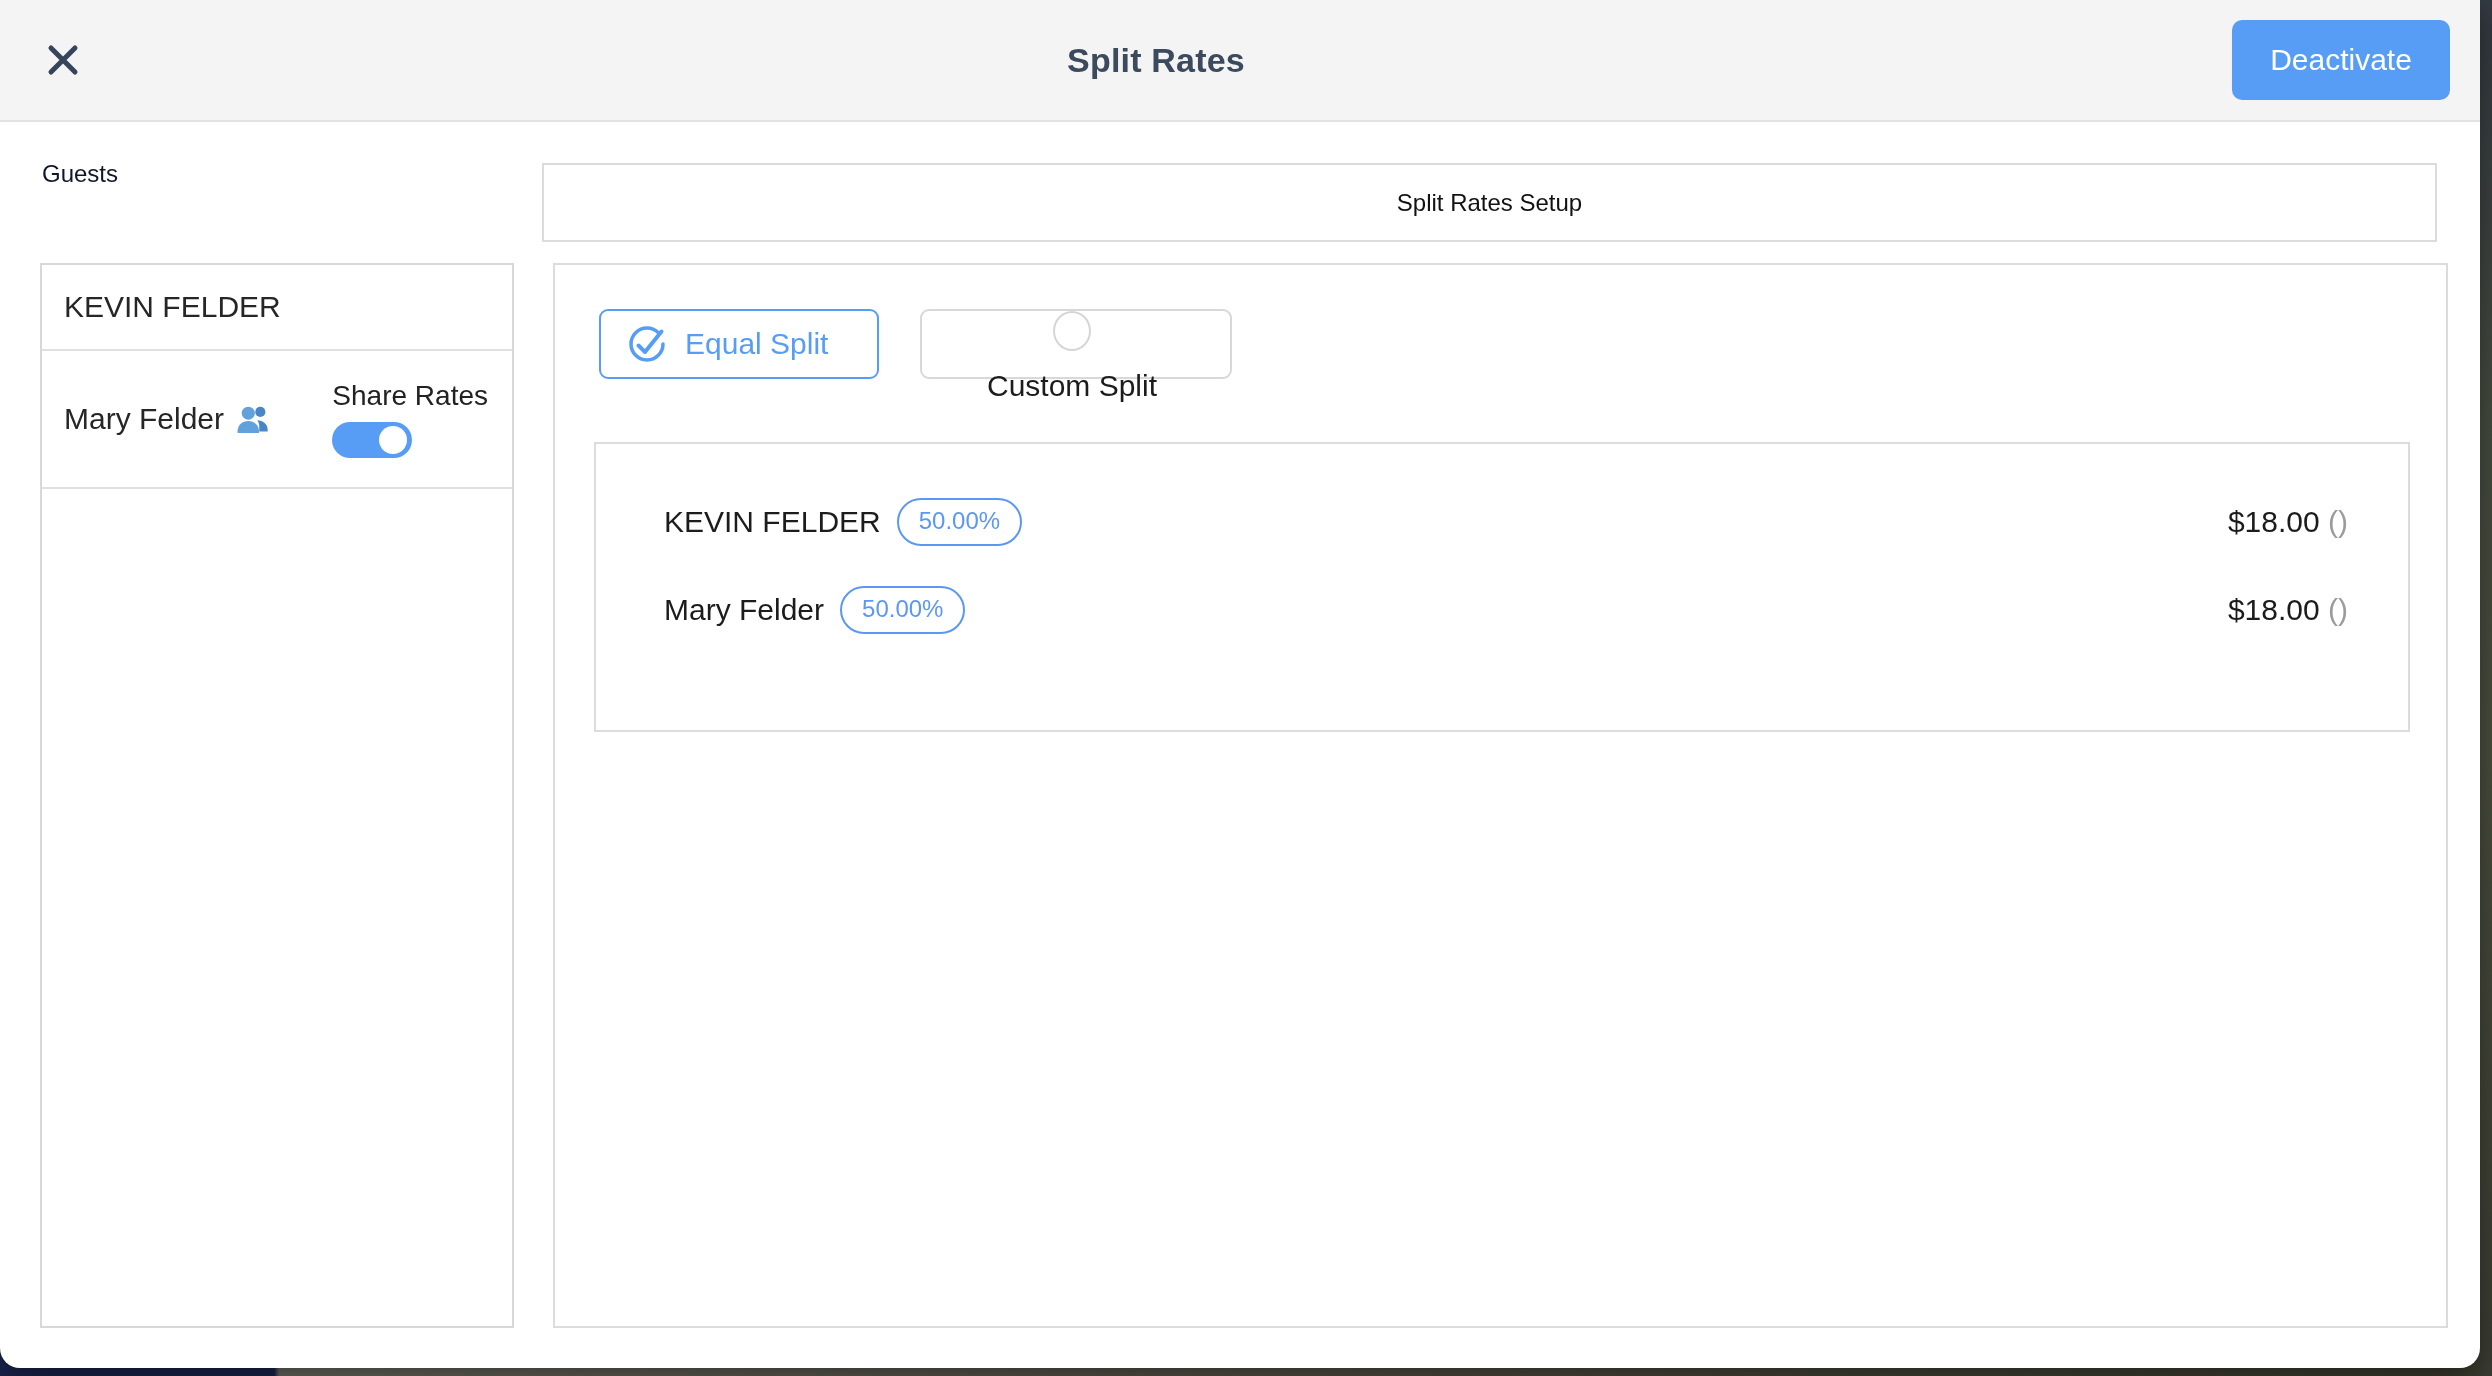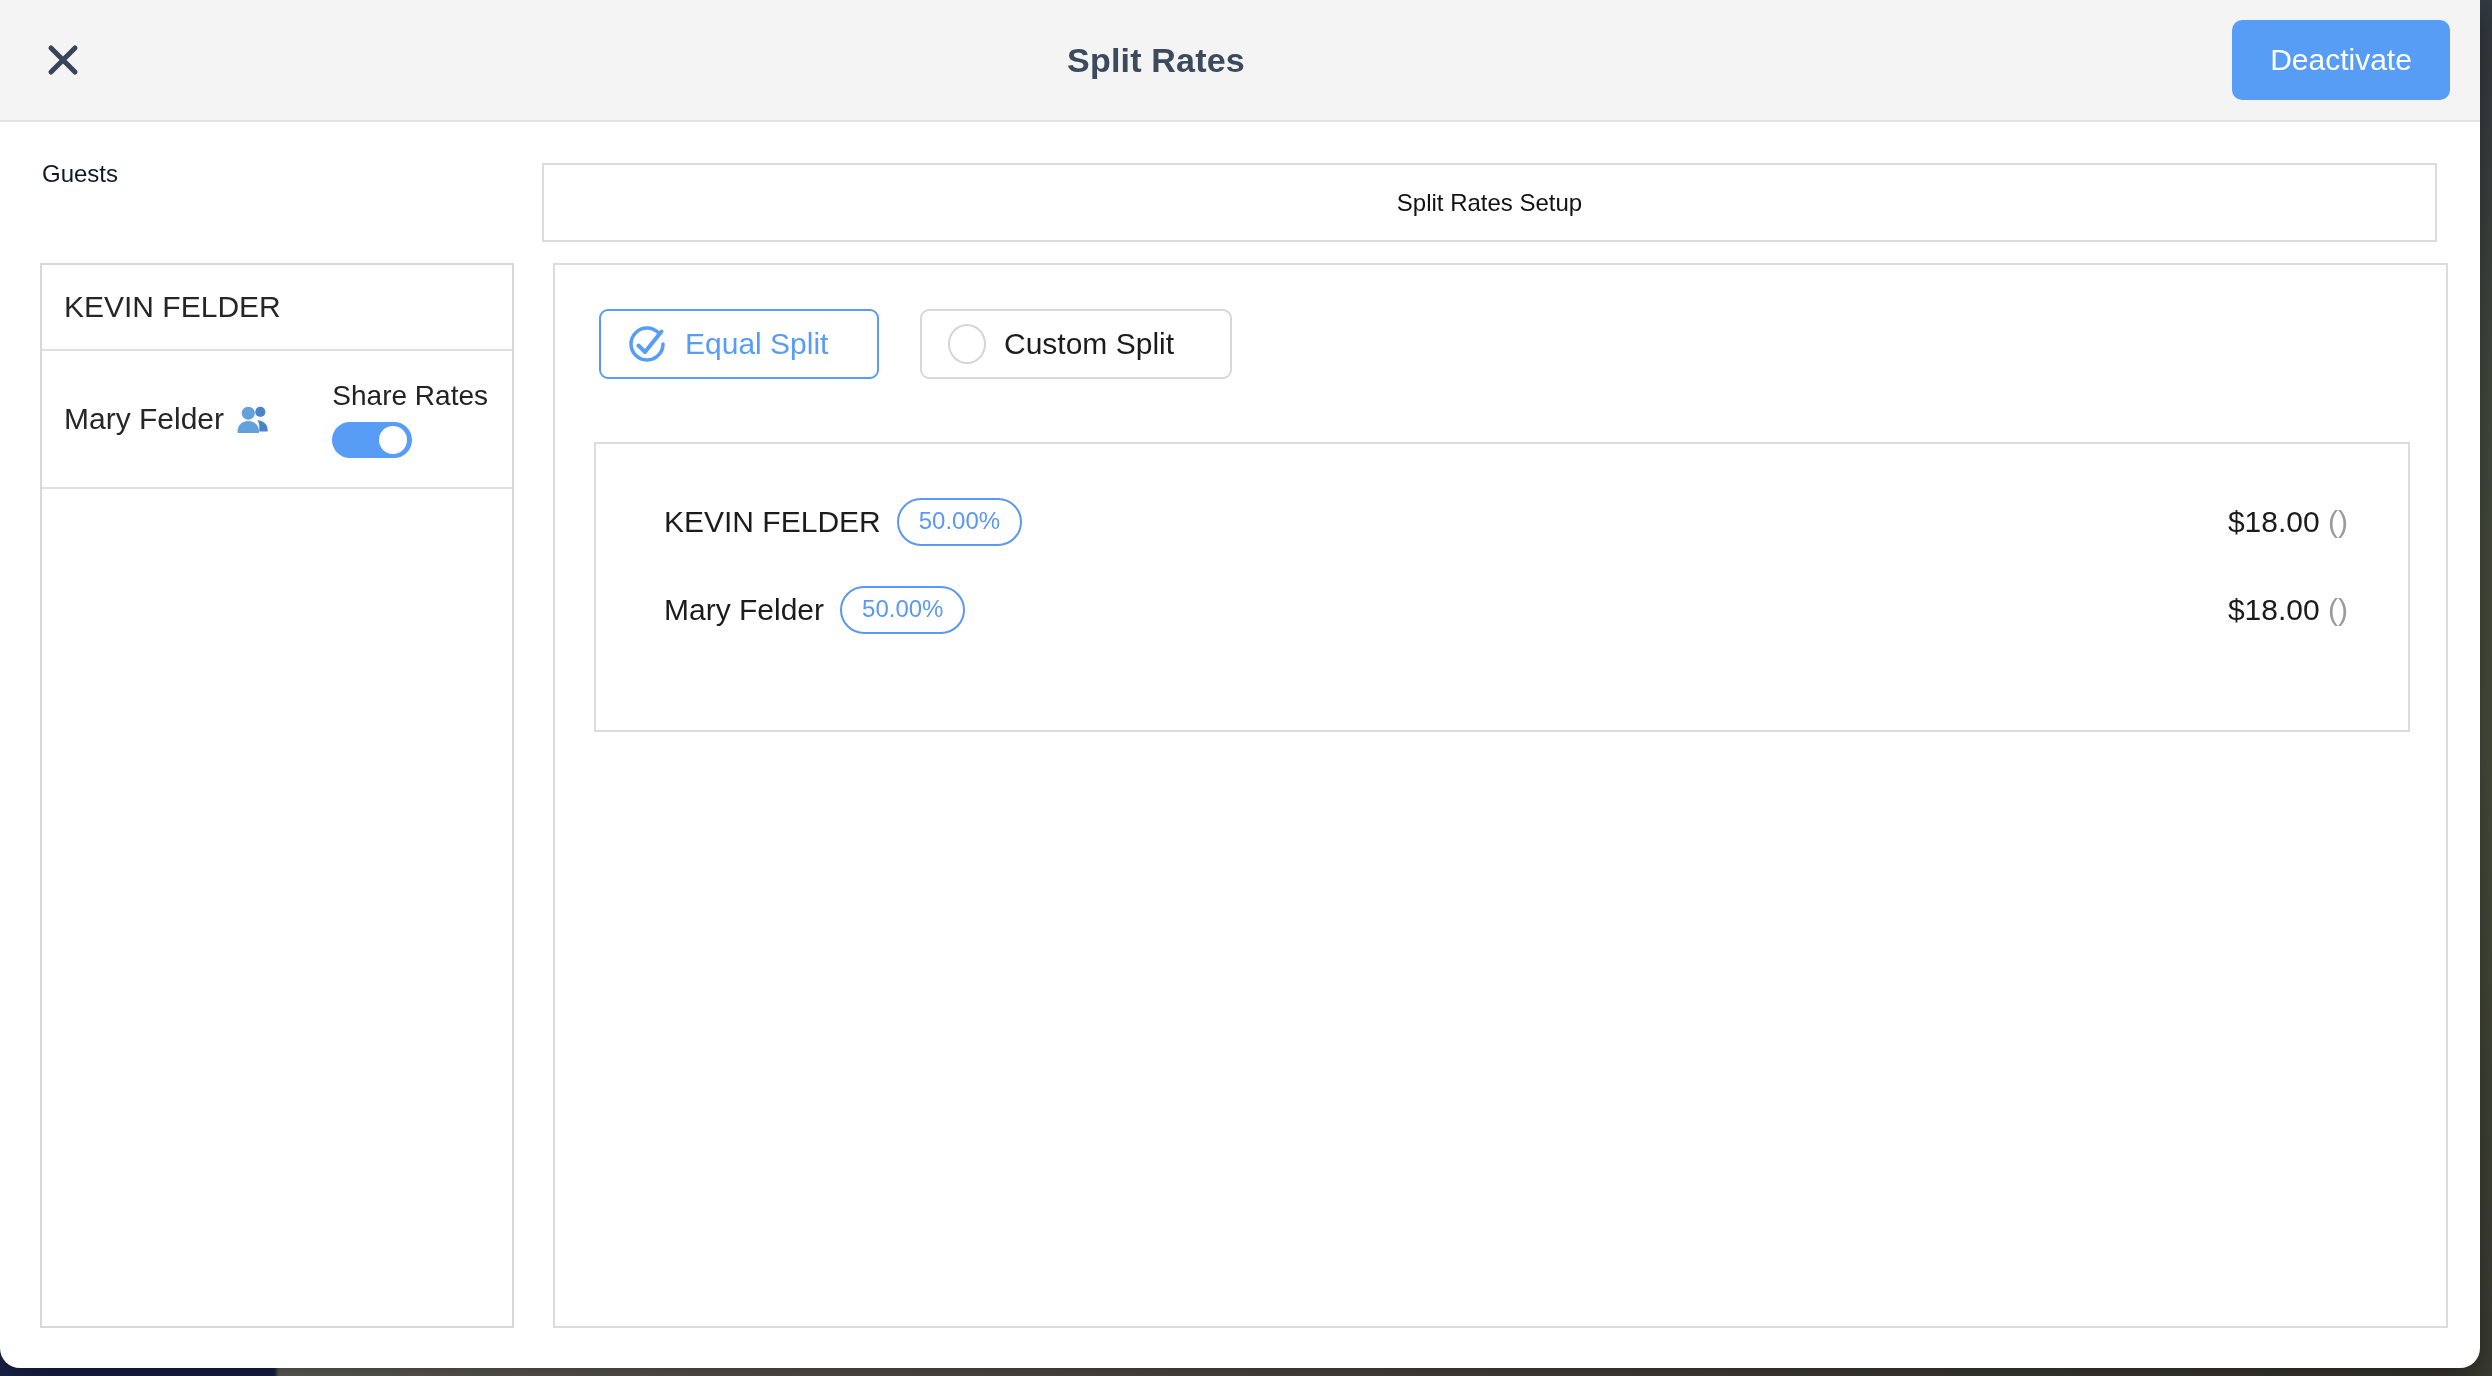--- a/index.html
+++ b/index.html
@@ -78,21 +78,21 @@
     position:absolute; left:553px; top:263px; width:1895px; height:1065px;
     border:2px solid #dcdcde; background:#fff;
   }
   .split-buttons{ position:absolute; left:44px; top:44px; display:flex; gap:41px; }
   .split-option{
     height:70px; display:flex; align-items:center; gap:18px;
     background:#fff; border-radius:9px; cursor:pointer;
     font-family:inherit; font-size:30px; padding:0 34px 0 26px;
   }
   .split-option.selected{ border:2px solid #579df6; color:#579df6; width:280px;align-items:center; }
-  .split-option.unselected{ border:2px solid #d8d8d8; color:#1c1c1c; width:312px; }
+  .split-option.unselected{ border:2px solid #d8d8d8; color:#1c1c1c; width:312px;flex-direction:column; }
   .radio-circle{
     width:38px; height:40px; border:2px solid #d5d5d5; border-radius:50%;
     background:#fff; flex:0 0 auto;
   }
   .date-row{
     position:absolute; left:44px; right:42px; top:122px; height:36px;
     display:flex; align-items:center;
   }
   .date-range{ font-size:30px; font-weight:700; color:#1f1f1f; }
   .rate-head{ margin-left:auto; font-size:30px; font-weight:700; color:#1c1c1c; }

